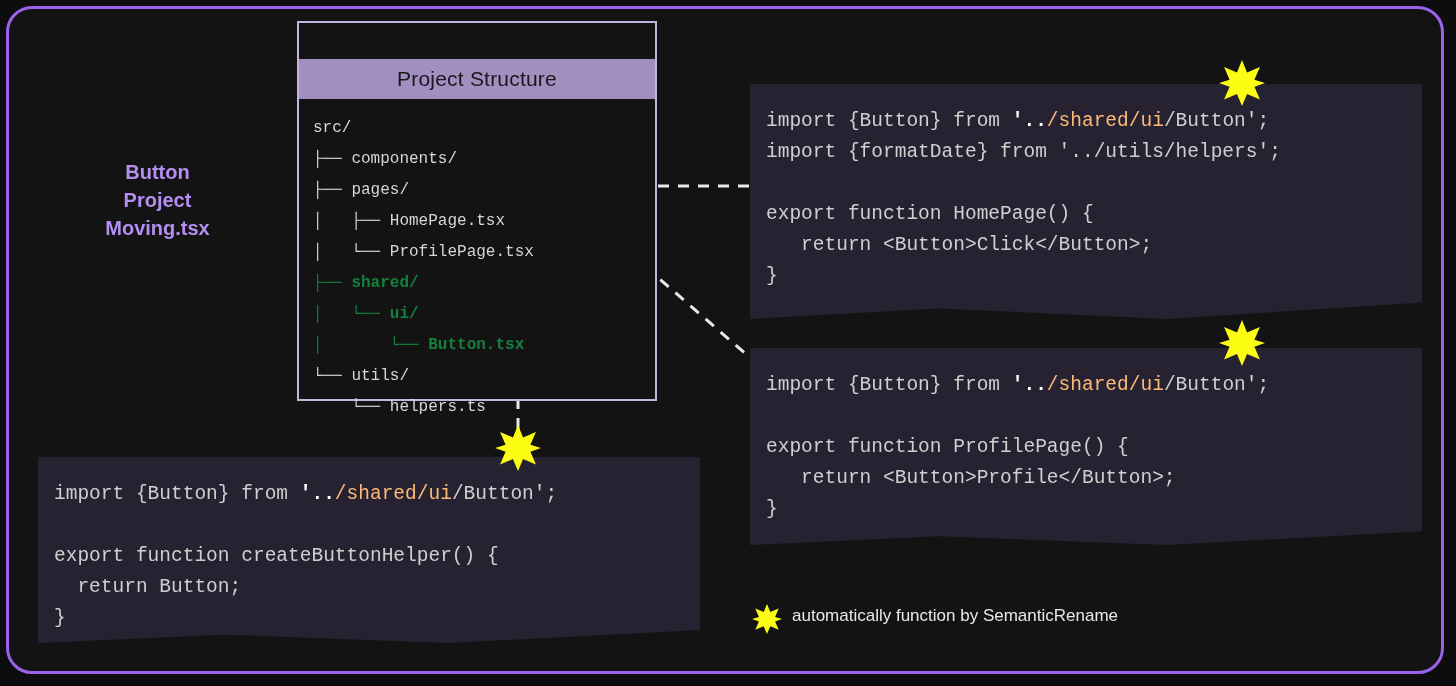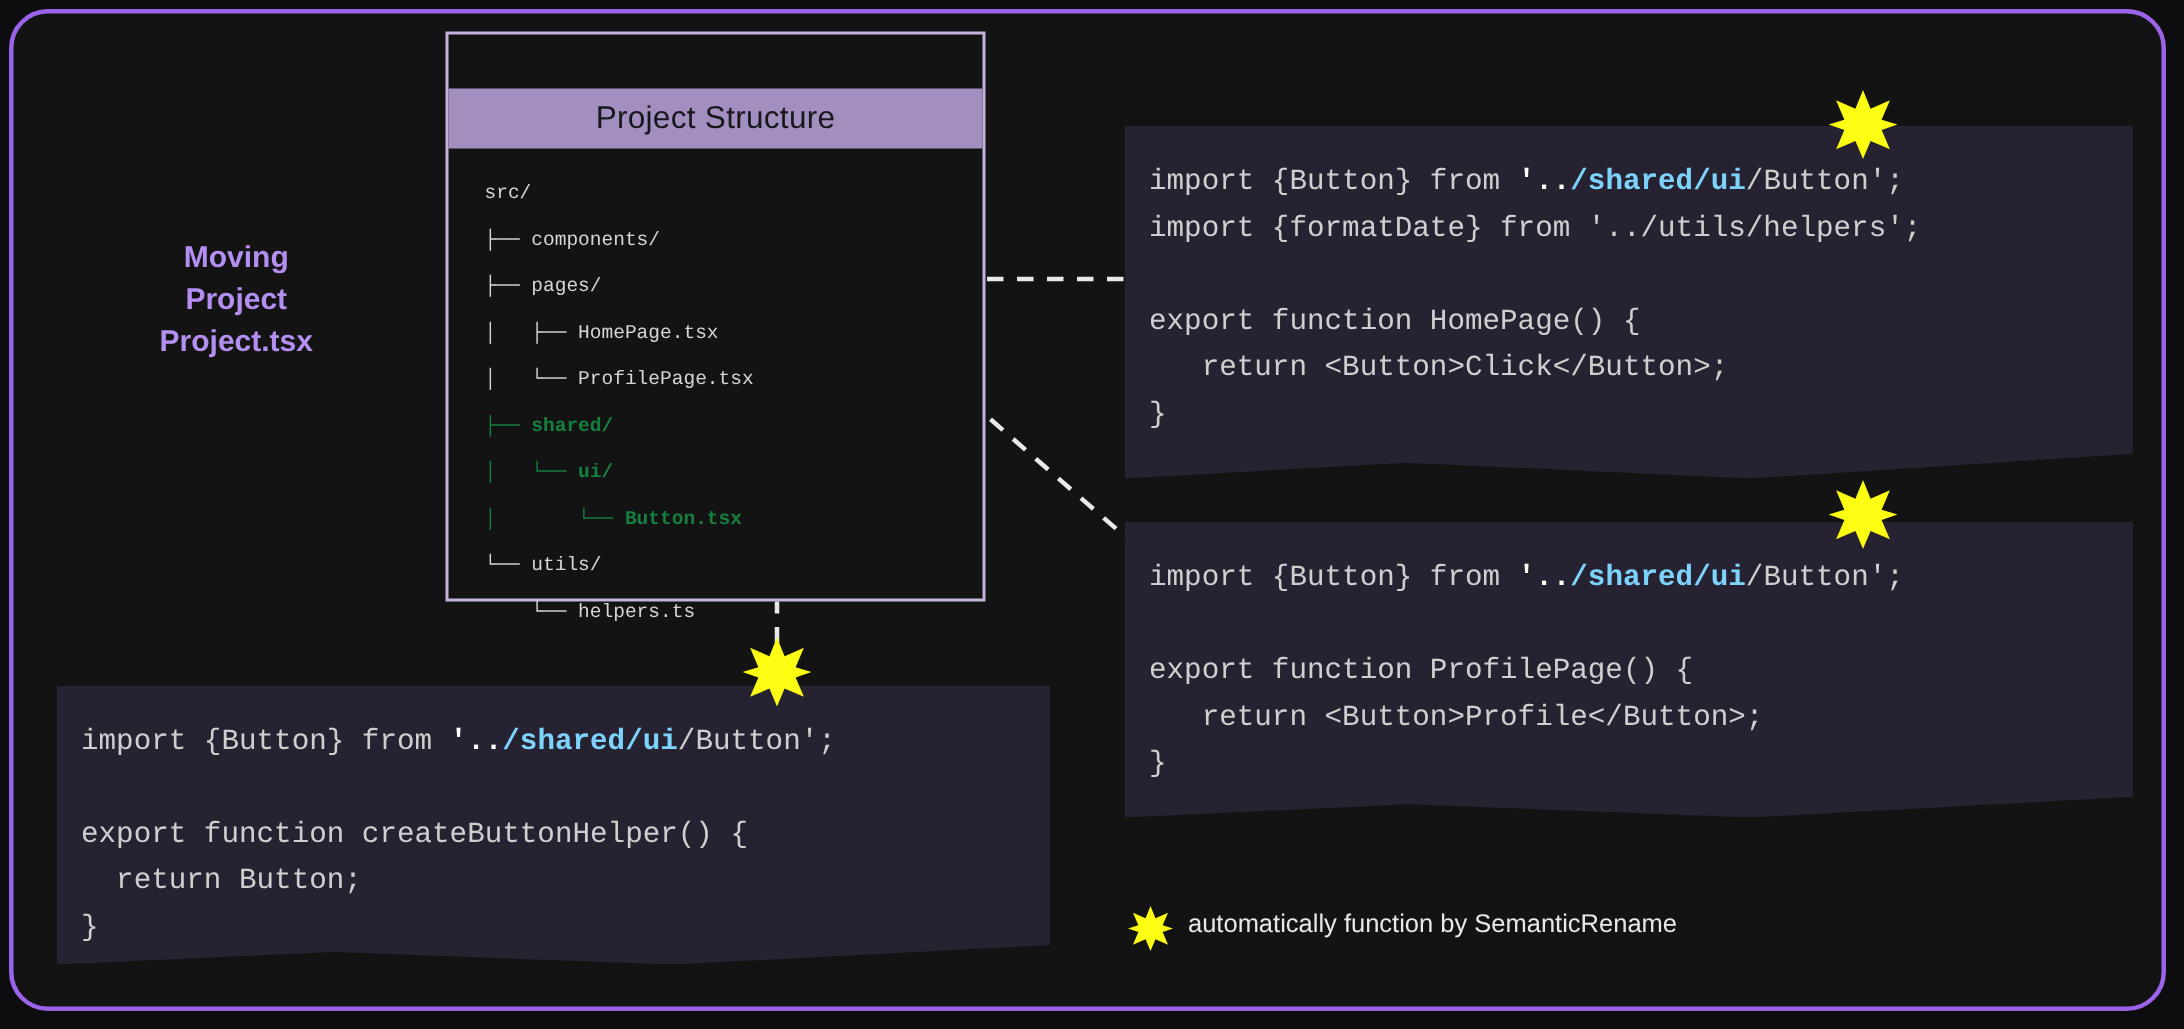--- a/index.html
+++ b/index.html
@@ -63,25 +63,24 @@
     display: flex;
     align-items: center;
     justify-content: center;
     font-family: "Liberation Sans", sans-serif;
     letter-spacing: .2px;
     margin-top: 36px;
   }
   #tree-body {
     padding: 14px 0 0 14px;
     font-family: "Liberation Mono", monospace;
-    font-size: 13px;
+    font-size: 16px;
     line-height: 31px;
     color: #d6d6d6;
     white-space: pre;
-    margin-left: 10px;
   }
   .tree-row { white-space: pre; }
   .tree-row.hl {
     color: #15803d;
     font-weight: bold;
   }
 
   
   .code-panel {
     position: absolute;
@@ -91,21 +90,21 @@
     font-size: 19.5px;
     line-height: 31px;
     white-space: pre;
     padding: 22px 0 0 16px;
     box-sizing: border-box;
     -webkit-clip-path: polygon(0 0, 100% 0, 100% 93%, 62% 100%, 28% 95.5%, 0 100%);
     clip-path: polygon(0 0, 100% 0, 100% 93%, 62% 100%, 28% 95.5%, 0 100%);
   }
   .code-line { white-space: pre; }
   .seg-dots { color: #ffffff; font-weight: bold; }
-  .seg-hl { color: #7dd3fc; font-weight: bold; }
+  .seg-hl { color: #fdba74; font-weight: normal; }
 
   #code-home    { left: 750px; top: 84px;  width: 672px; height: 235px; }
   #code-profile { left: 750px; top: 348px; width: 672px; height: 197px; }
   #code-helper  { left: 38px;  top: 457px; width: 662px; height: 186px; }
 
   
   .star {
     position: absolute;
     background: #fdfd14;
     -webkit-clip-path: polygon(50% 0%, 61% 27%, 89% 15%, 77% 43%, 100% 50%, 77% 58%, 89% 86%, 61% 74%, 50% 100%, 39% 74%, 11% 86%, 23% 58%, 0% 50%, 23% 43%, 11% 15%, 39% 27%);
@@ -131,23 +130,23 @@
   svg.conn line { stroke: #e9e9e9; stroke-width: 3; stroke-dasharray: 11 9; }
 </style>
 </head>
 <body>
 
 <div id="canvas">
 
   <div id="frame"></div>
 
   <div id="caption">
-    <div>Moving</div>
+    <div>Button</div>
     <div>Project</div>
-    <div>Project.tsx</div>
+    <div>Moving.tsx</div>
   </div>
 
   <svg class="conn" style="left:600px; top:170px; width:160px; height:30px;">
     <line x1="18" y1="16" x2="152" y2="16"></line>
   </svg>
   <svg class="conn" style="left:595px; top:222px; width:165px; height:145px;">
     <line x1="5" y1="5" x2="160" y2="140"></line>
   </svg>
   <svg class="conn" style="left:500px; top:398px; width:40px; height:50px;">
     <line x1="18" y1="0" x2="18" y2="46"></line>

